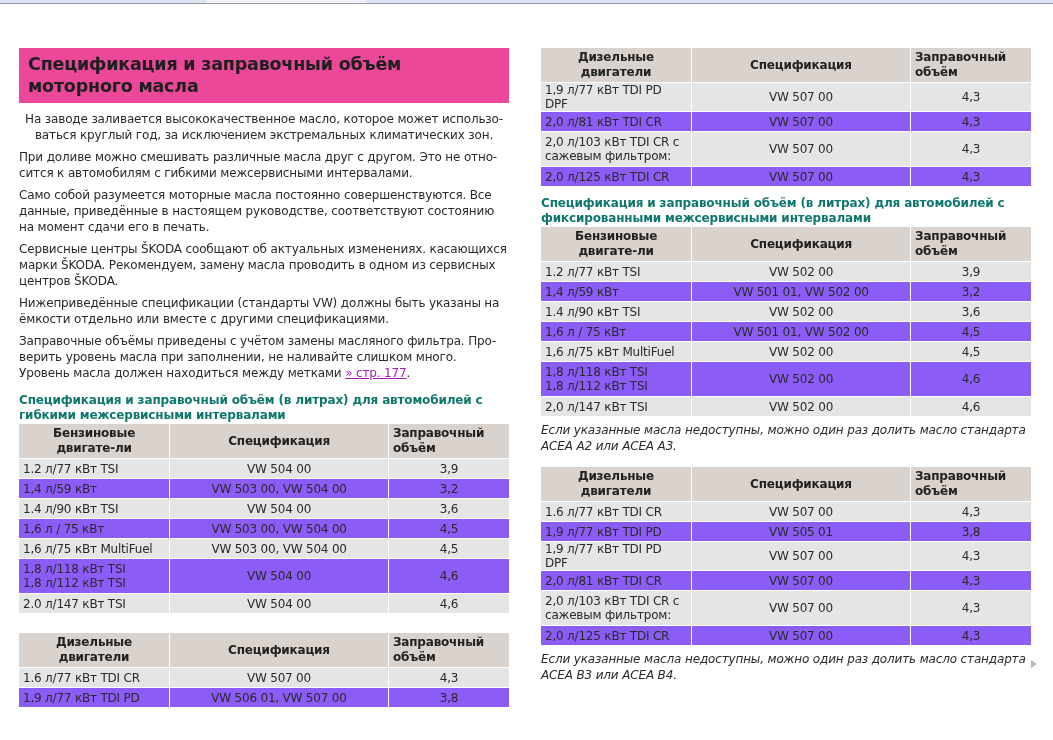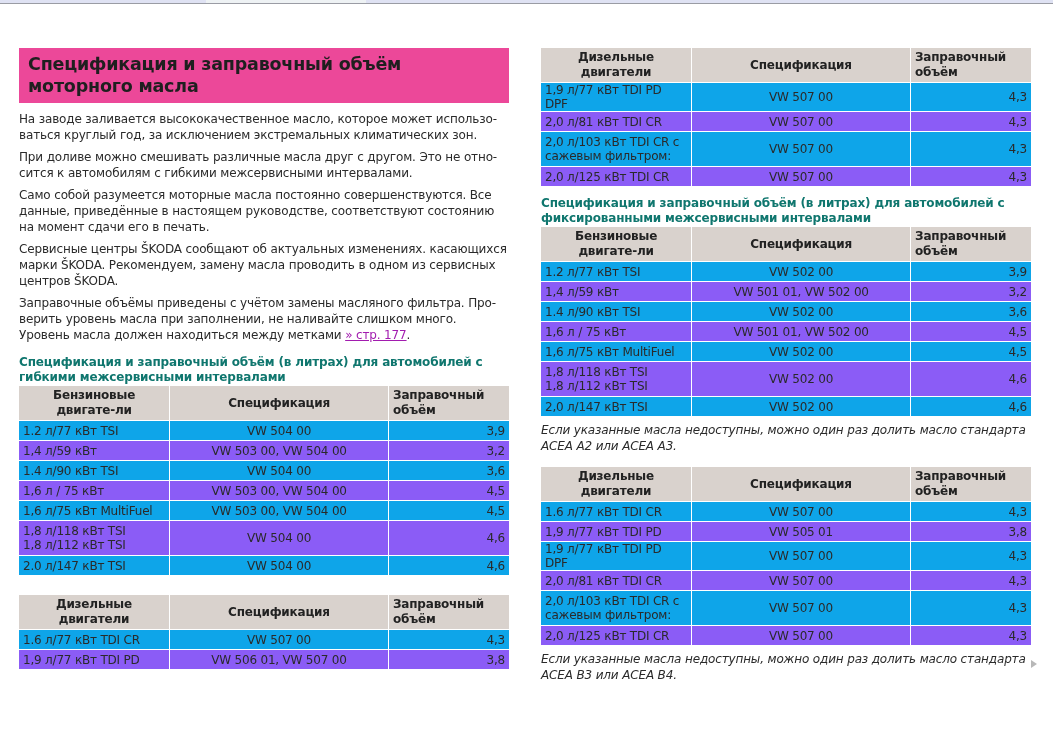--- a/index.html
+++ b/index.html
@@ -28,21 +28,21 @@
     font-size: 17.5px; font-weight: bold; line-height: 22px;
     color: #1f1f1f;
     letter-spacing: -0.2px;
   }
   p.para {
     margin: 0 0 6px 0;
     font-size: 12px; line-height: 16px;
     letter-spacing: -0.15px;
     color: #2a2a2a;
   }
-  p.para.first { margin-top: 8px; }
+  p.para.first { margin-top: 8px; text-align: center; }
   .link { color: #a21caf; text-decoration: underline; }
   h3.subhead {
     margin: 12px 0 0 0;
     font-size: 12px; font-weight: bold; line-height: 15px;
     letter-spacing: -0.15px;
     color: #0f766e;
   }
   table.spec {
     width: 490px; border-collapse: collapse;
     font-size: 12px; letter-spacing: -0.2px;
@@ -58,22 +58,22 @@
   table.spec th {
     background: #d9d2cd; font-weight: bold; color: #222;
     height: 34px; line-height: 15px;
   }
   table.spec th.c1 { text-align: center; }
   table.spec th.c2 { text-align: center; }
   table.spec th.c3 { text-align: left; padding-right: 8px; }
   table.spec td { height: 19px; line-height: 14px; color: #2a2a2a; }
   table.spec td.c1 { text-align: left; }
   table.spec td.c2 { text-align: center; }
-  table.spec td.c3 { text-align: right; }
-  table.spec tr.odd td { background: #0ea5e9; }
+  table.spec td.c3 { text-align: center; }
+  table.spec tr.odd td { background: #e5e5e5; }
   table.spec tr.even td { background: #8b5cf6; }
   table.spec td.multi { height: 34px; white-space: pre-line; margin-left: 39px; }
   .w1 { width: 146px; } .w2 { width: 217px; } .w3 { width: 109px; }
   .note {
     margin: 8px 0 0 0; font-size: 12px; line-height: 16px; letter-spacing: -0.15px; font-style: italic;
   }
   .gap { height: 18px; }
   .next-arrow {
     position: absolute; left: 1031px; top: 660px;
     width: 0; height: 0;
@@ -88,20 +88,21 @@
     <div class="seg"></div>
   </div>
 
 <div class="col-left">
   <div class="title-bar">Спецификация и заправочный объём моторного масла</div>
 
   <p class="para first">На заводе заливается высококачественное масло, которое может использо-ваться круглый год, за исключением экстремальных климатических зон.</p>
   <p class="para">При доливе можно смешивать различные масла друг с другом. Это не отно-сится к автомобилям с гибкими межсервисными интервалами.</p>
   <p class="para">Само собой разумеется моторные масла постоянно совершенствуются. Все данные, приведённые в настоящем руководстве, соответствуют состоянию на момент сдачи его в печать.</p>
   <p class="para">Сервисные центры ŠKODA сообщают об актуальных изменениях. касающихся марки ŠKODA. Рекомендуем, замену масла проводить в одном из сервисных центров ŠKODA.</p>
+  <p class="para">Нижеприведённые спецификации (стандарты VW) должны быть указаны на ёмкости отдельно или вместе с другими спецификациями.</p>
   <p class="para"><span>Заправочные объёмы приведены с учётом замены масляного фильтра. Про-верить уровень масла при заполнении, не наливайте слишком много. Уровень масла должен находиться между метками </span><a class="link">» стр. 177</a><span>.</span></p>
 
   <h3 class="subhead">Спецификация и заправочный объём (в литрах) для автомобилей с гибкими межсервисными интервалами</h3>
 
   <table class="spec">
     <tbody>
         <tr>
       <th class="c1 w1">Бензиновые двигате-ли</th>
       <th class="c2 w2">Спецификация</th>
       <th class="c3 w3">Заправочный объём</th>

